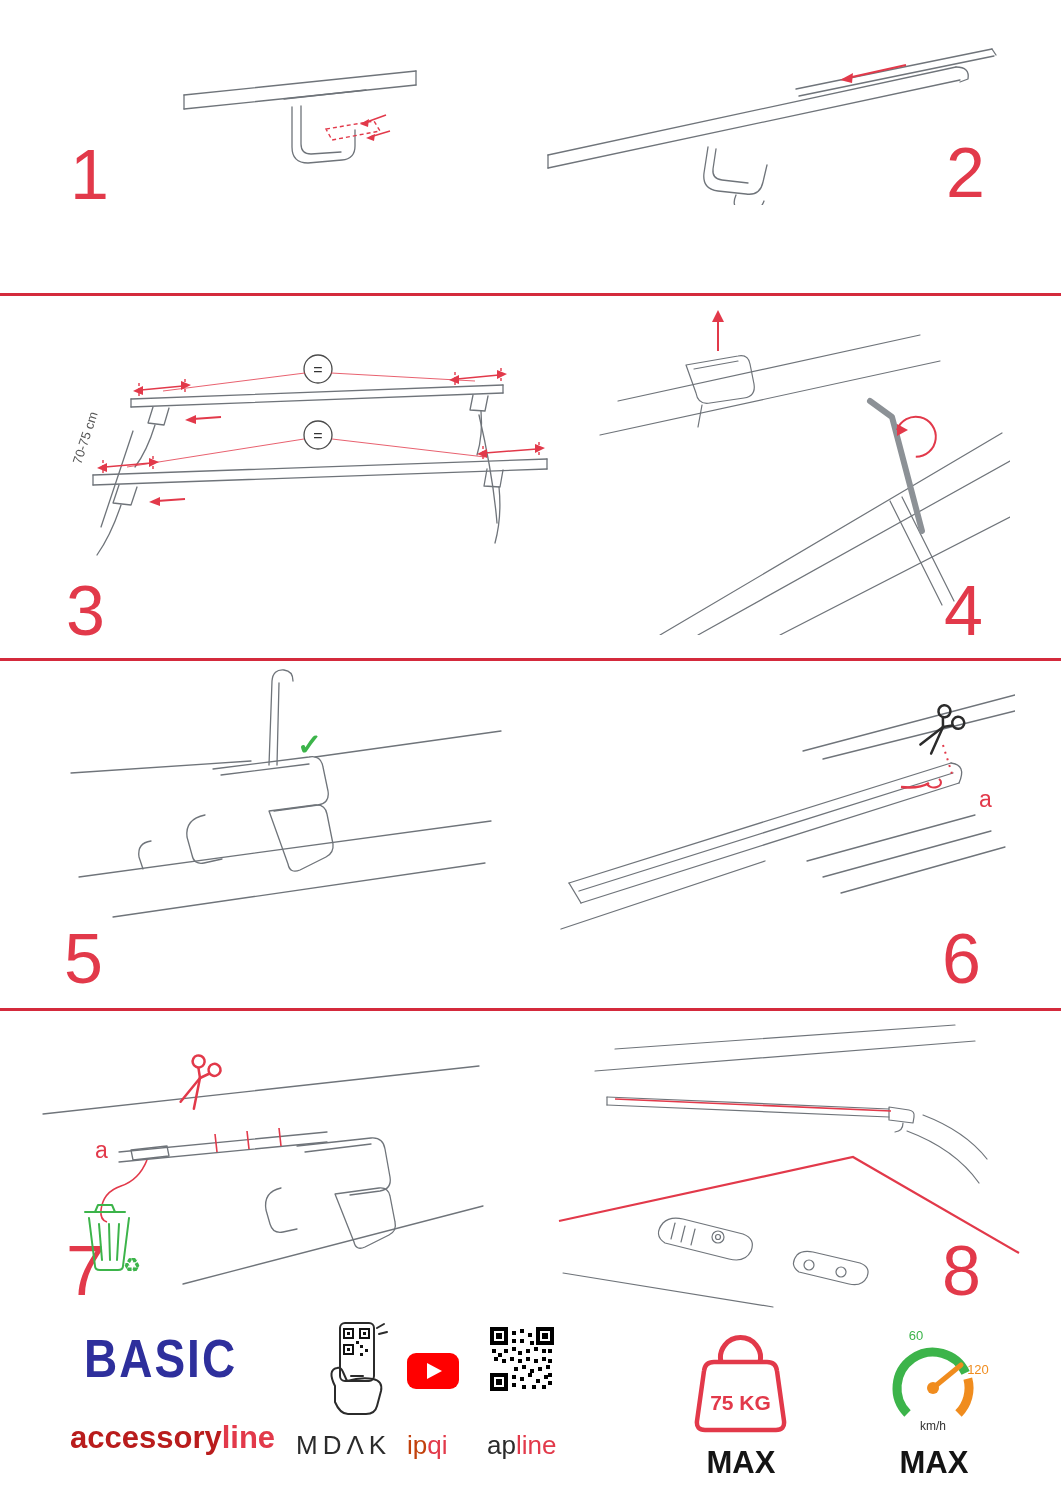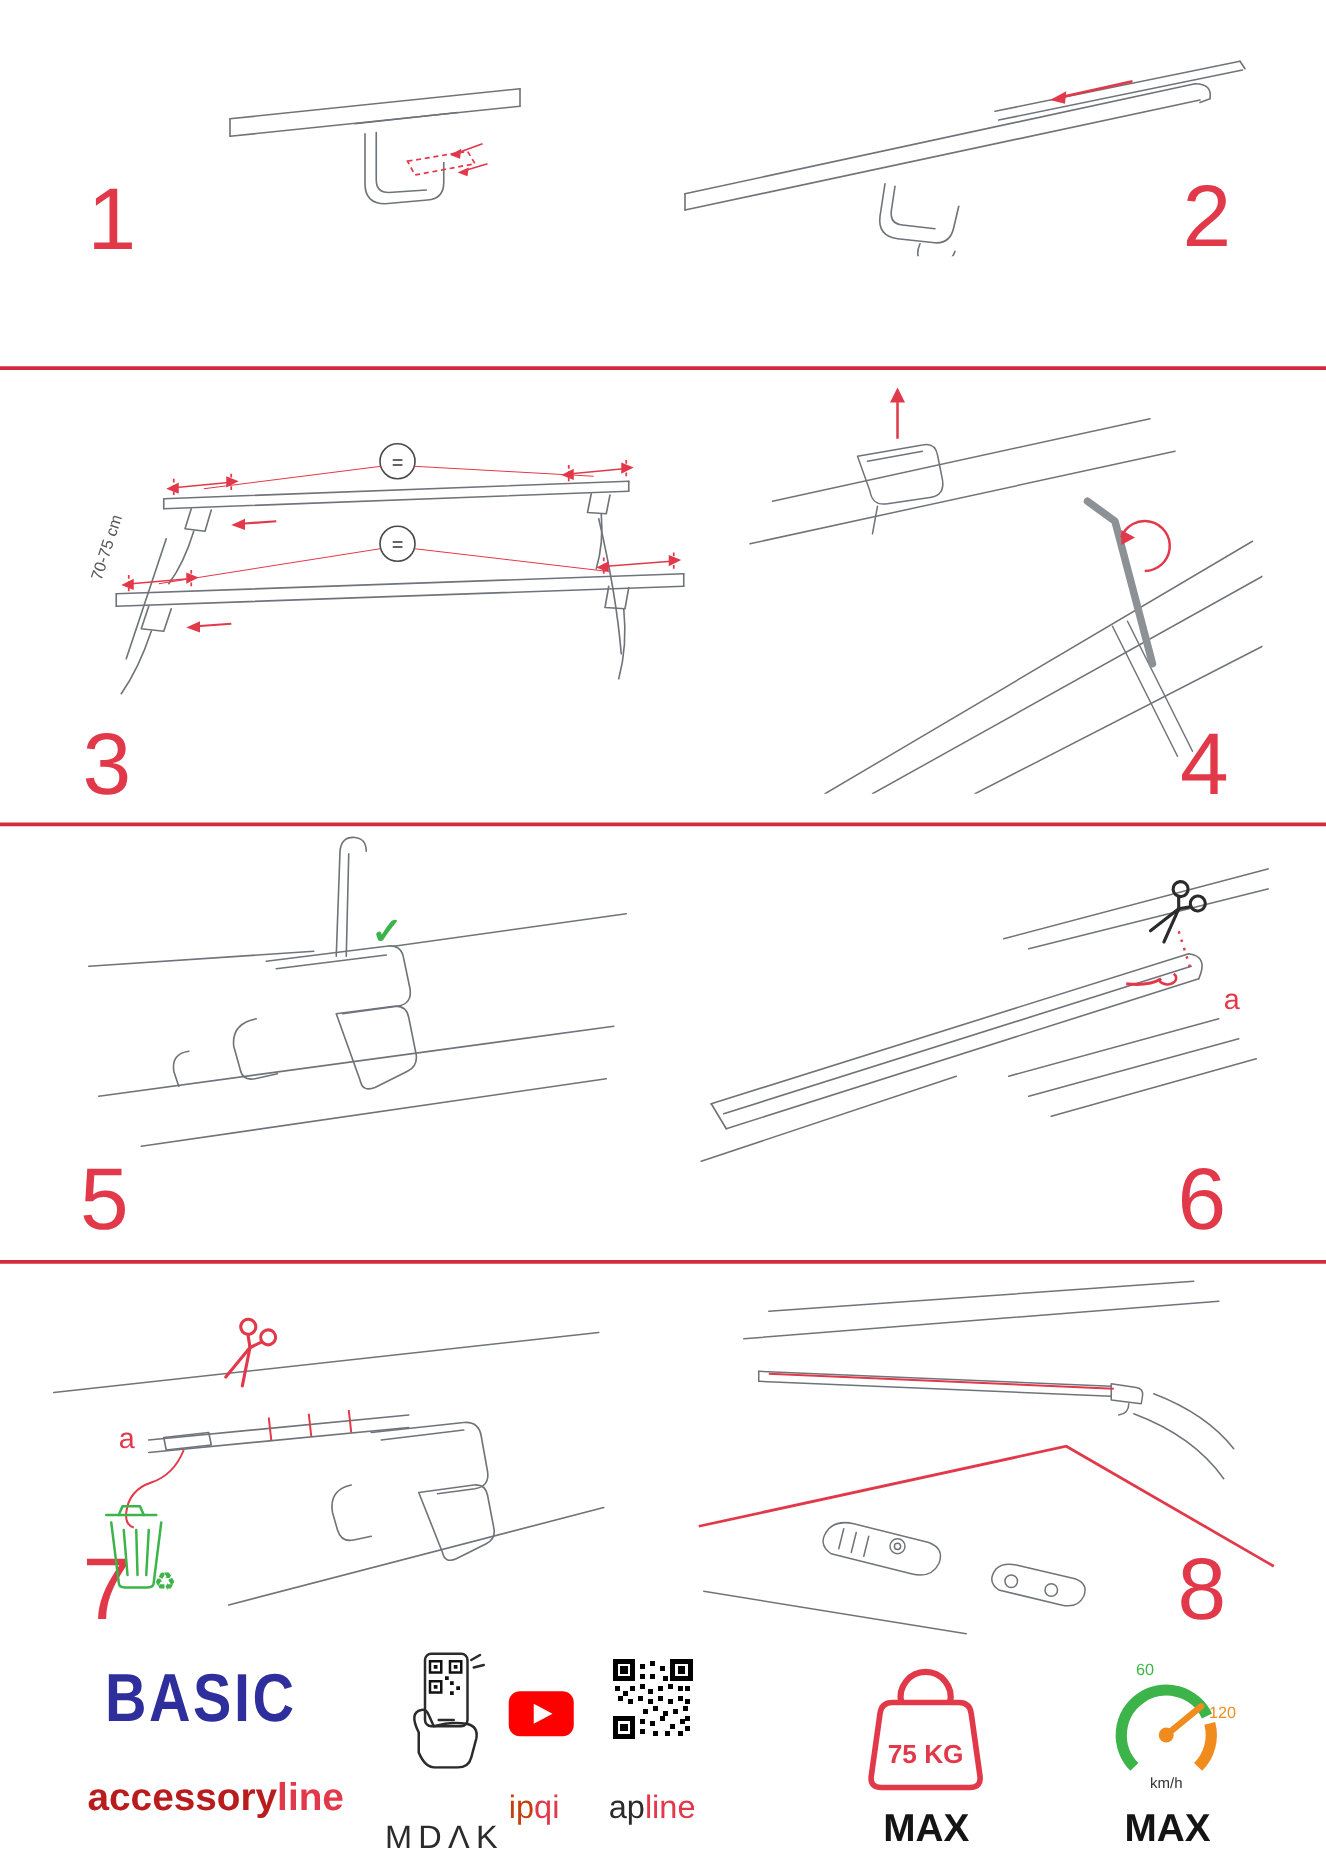--- a/index.html
+++ b/index.html
@@ -10,22 +10,22 @@
   .page{position:relative;width:1061px;height:1500px;background:#fff;
         font-family:"Liberation Sans",sans-serif;overflow:hidden;}
   .num{position:absolute;font-size:70px;line-height:1;color:var(--red);}
   .divider{position:absolute;left:0;width:1061px;height:3px;background:var(--divider);}
   .illus{position:absolute;}
   svg text{font-family:"Liberation Sans",sans-serif;}
   .brand{position:absolute;left:84px;top:1326px;font-size:46px;font-weight:700;
          color:var(--blue);letter-spacing:2px;transform:scaleY(1.18);transform-origin:left top;}
   .logo-line{position:absolute;left:70px;top:1420px;font-size:31px;font-weight:700;}
   .logo-line .black{color:#b91c1c}.logo-line .red{color:var(--red)}
-  .mdak{position:absolute;left:308px;top:1430px;font-size:26px;letter-spacing:5px;
-        color:#2b2b2b;font-weight:500;margin-top:24px;}
+  .mdak{position:absolute;left:296px;top:1430px;font-size:26px;letter-spacing:5px;
+        color:#2b2b2b;font-weight:500;}
   .ipqi{position:absolute;left:407px;top:1430px;font-size:26px;font-weight:500;}
   .ipqi .gray{color:#c2410c}.ipqi .red{color:var(--red)}
   .apline{position:absolute;left:487px;top:1430px;font-size:26px;font-weight:500;text-align:right;}
   .apline .black{color:#2b2b2b}.apline .red{color:var(--red)}
   .max{position:absolute;font-size:31px;font-weight:700;color:#141414;text-align:center;}
 </style>
 </head>
 <body>
 
 <div class="page">

